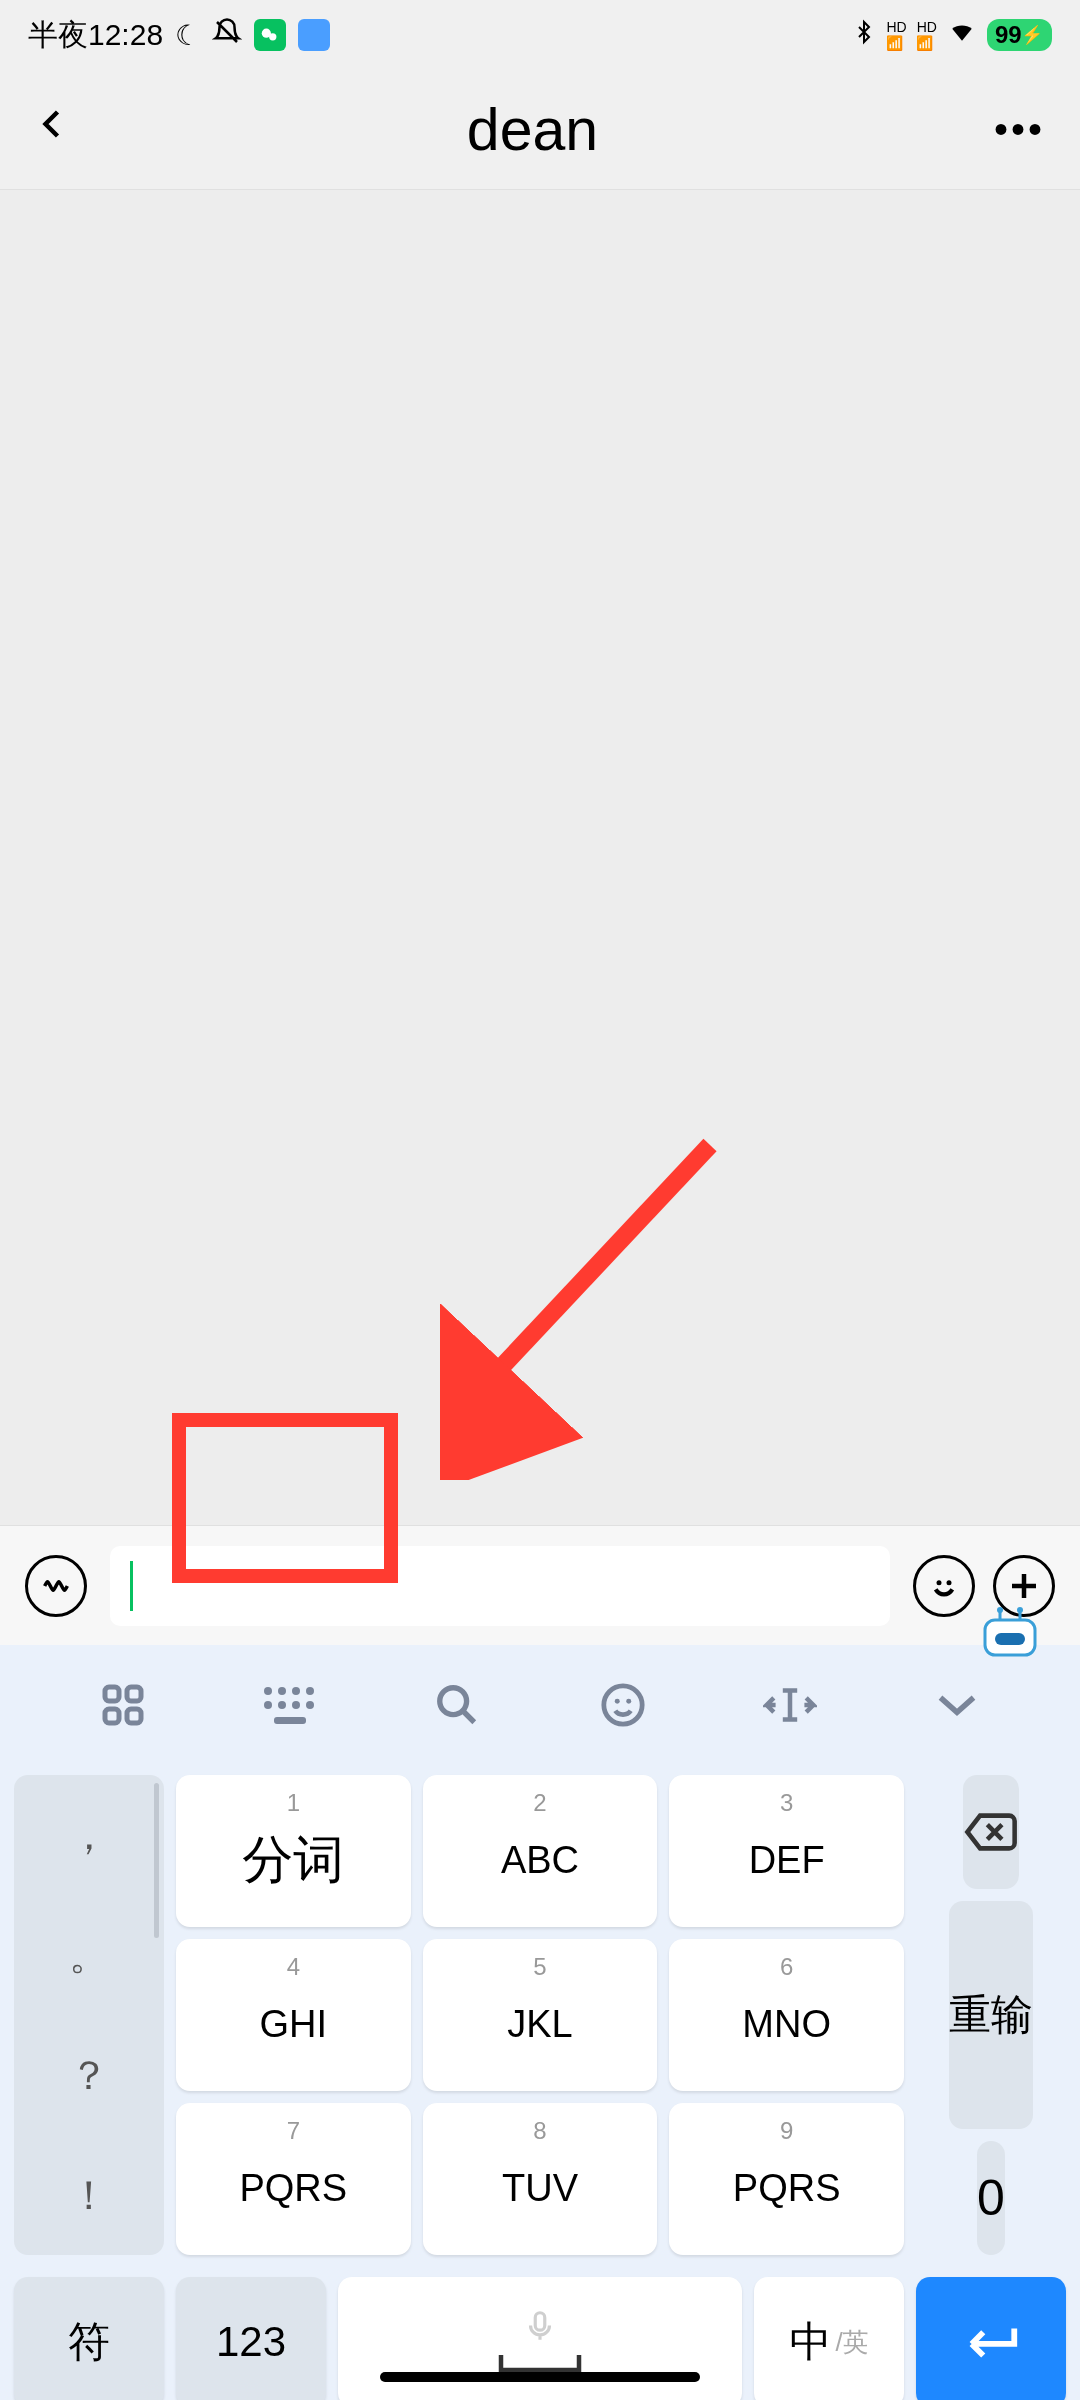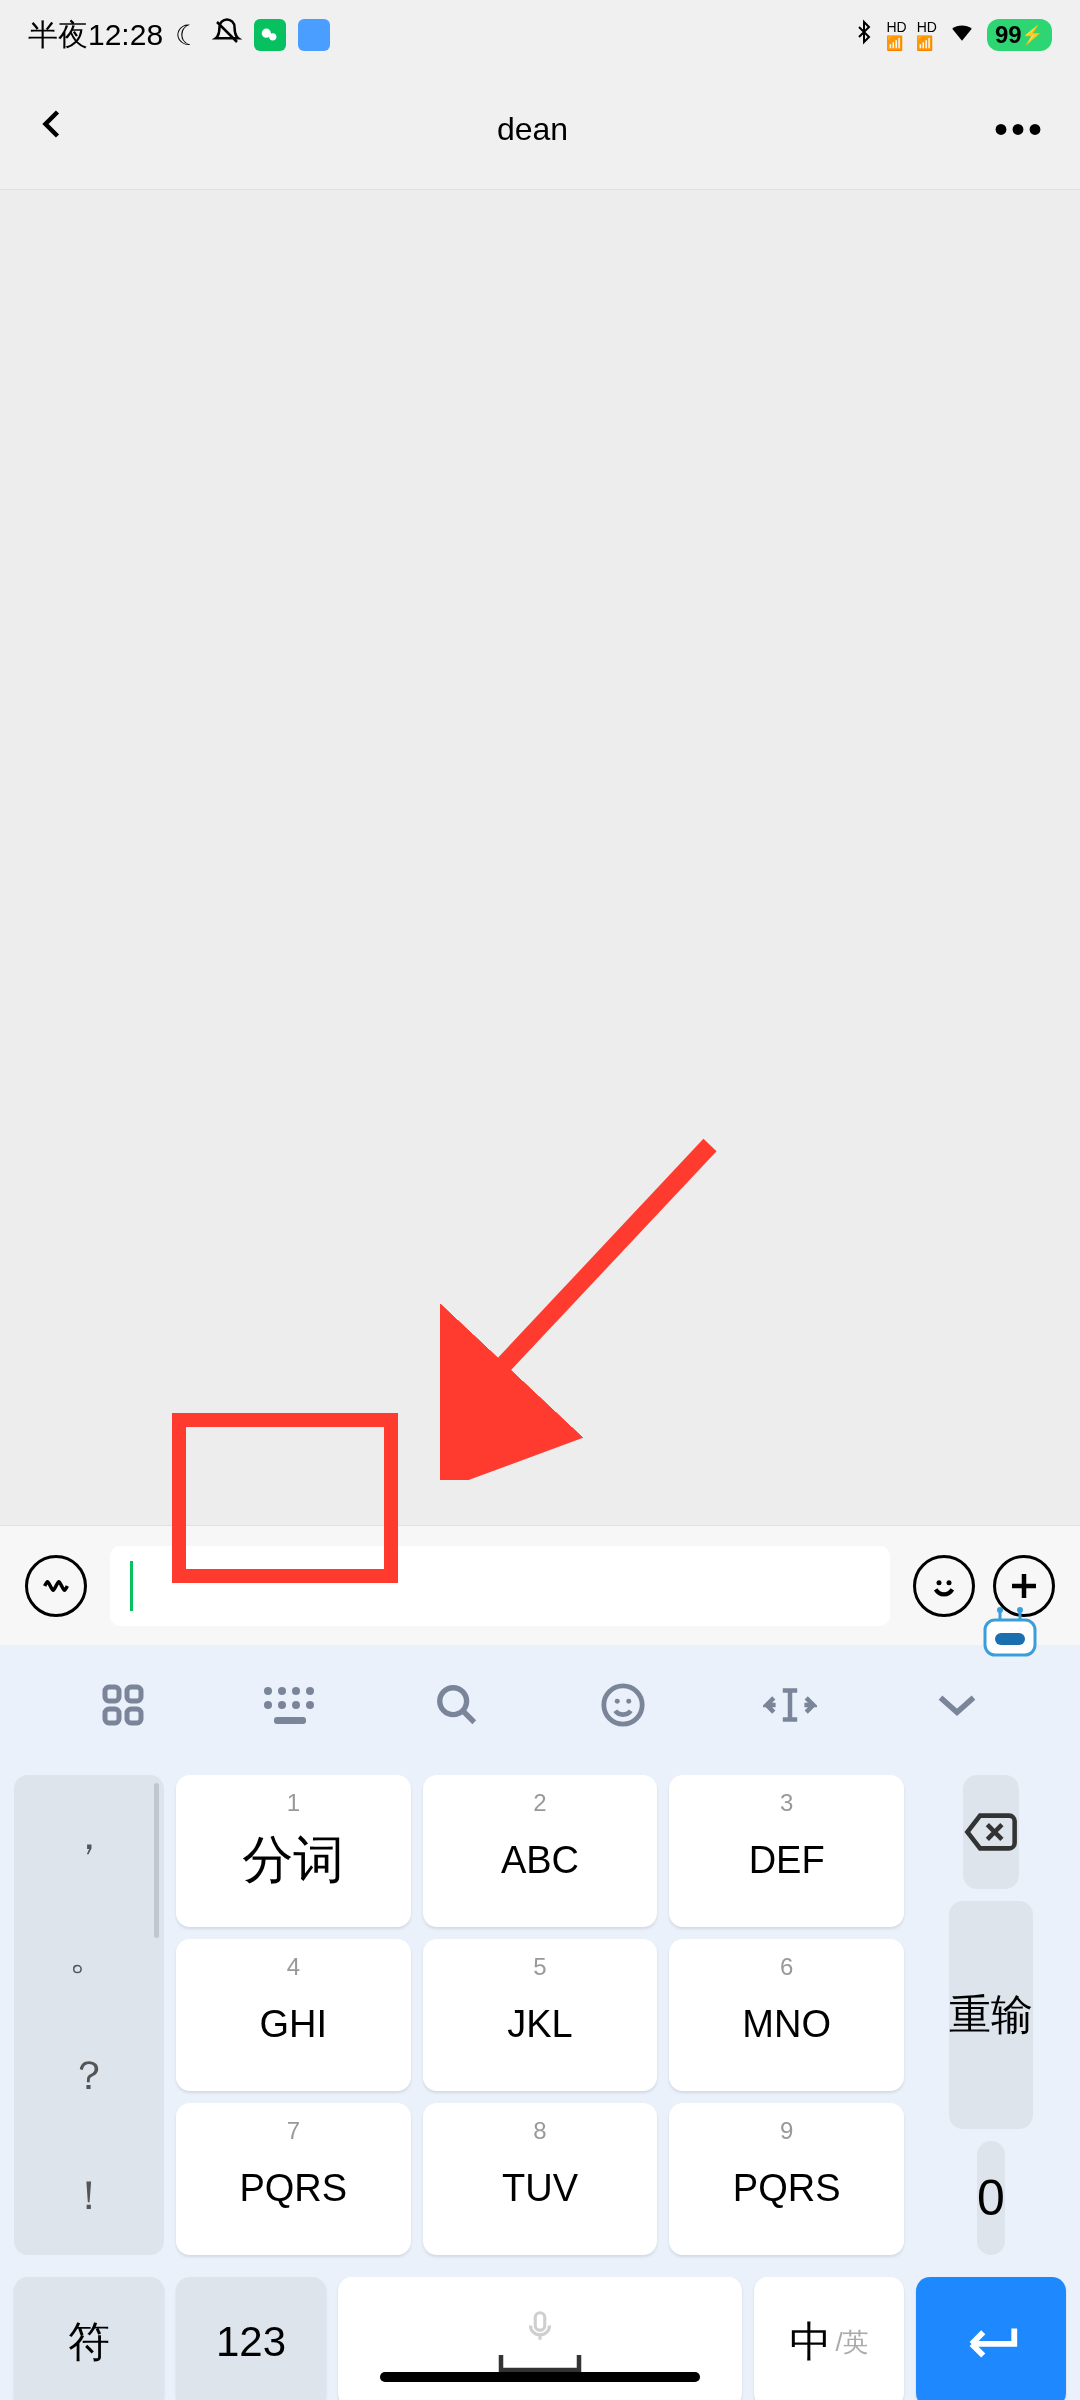--- a/index.html
+++ b/index.html
@@ -8,21 +8,21 @@
     .status-bar { height: 70px; background: #f0f0f0; display: flex; justify-content: space-between; align-items: center; padding: 0 28px; font-size: 30px; color: #000; }
     .status-left { display: flex; align-items: center; gap: 12px; }
     .status-right { display: flex; align-items: center; gap: 10px; justify-content: flex-end; }
     .moon-icon, .bell-icon { font-size: 28px; }
     .app-icon-green { width: 32px; height: 32px; background: #07c160; border-radius: 6px; display:flex; align-items:center; justify-content:center; }
     .app-icon-blue { width: 32px; height: 32px; background: #4a9eff; border-radius: 6px; }
     .battery { background: #2ed573; padding: 2px 8px; border-radius: 12px; font-size: 24px; color: #000; font-weight: 600; display:flex; align-items:center; }
     
     .header { height: 120px; background: #f0f0f0; display: flex; align-items: center; justify-content: space-between; padding: 0 35px; border-bottom: 1px solid #e0e0e0; }
     .back-btn { font-size: 50px; color: #000; }
-    .title { font-size: 32px; color: #000; }
+    .title { font-size: 59px; color: #000; }
     .more-btn { font-size: 40px; color: #000; letter-spacing: 3px; }
     
     .chat-area { height: 1335px; background: #ededed; position: relative; }
     
     .arrow-annotation { position: absolute; top: 1130px; left: 440px; pointer-events: none; z-index: 100; }
     .red-box { position: absolute; top: 1413px; left: 172px; width: 226px; height: 170px; border: 14px solid #ff3b30; z-index: 99; pointer-events: none; }
     
     .input-bar { height: 120px; background: #f7f7f7; display: flex; align-items: center; padding: 0 25px; gap: 18px; border-top: 1px solid #e0e0e0; }
     .voice-btn, .emoji-btn, .plus-btn { width: 62px; height: 62px; border: 3.5px solid #000; border-radius: 50%; display: flex; align-items: center; justify-content: center; font-size: 36px; flex-shrink: 0; }
     .text-input { flex: 1; height: 80px; background: #fff; border-radius: 10px; padding: 0 20px; display: flex; align-items: center; margin: 0 5px; }

